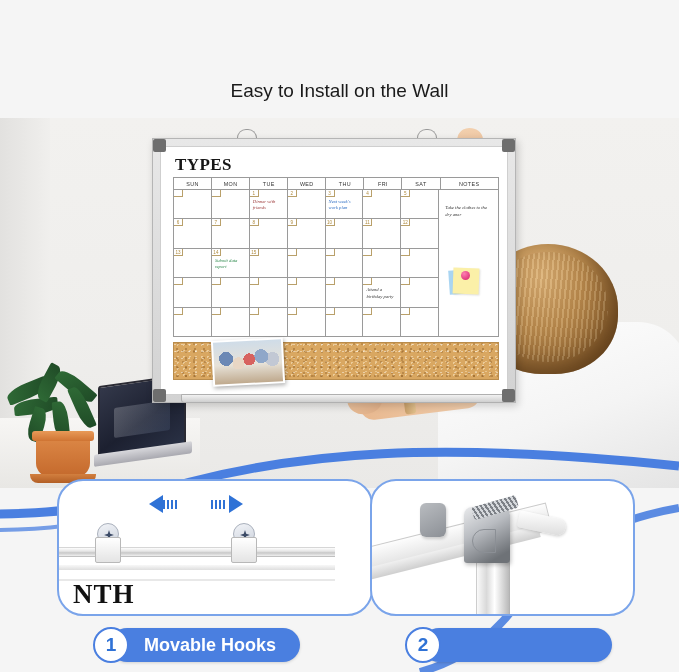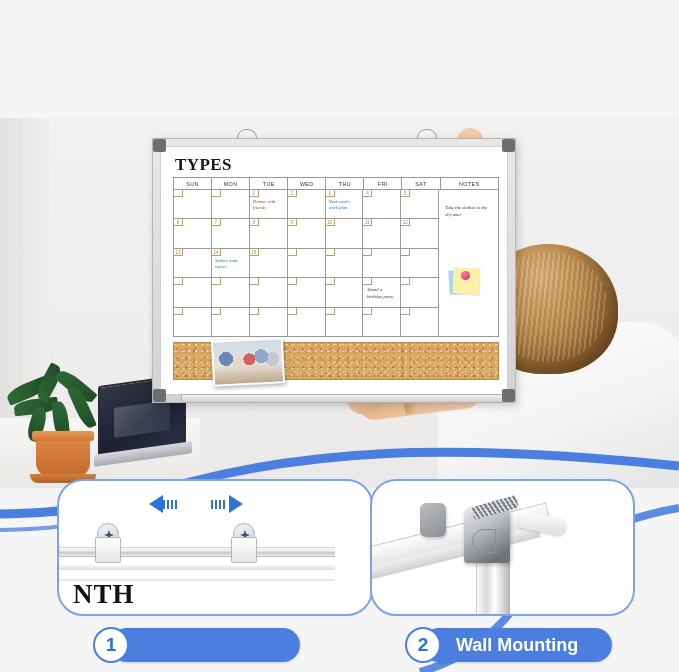--- a/index.html
+++ b/index.html
@@ -346,20 +346,21 @@
   }
   .label .ltext {
     margin-left:34px; color:#ffffff; font-size:18px; font-weight:bold; white-space:nowrap;
   }
 </style>
 </head>
 <body>
 
 <div id="root">
 
+  <div class="subtitle">Easy to Install on the Wall</div>
 
   <div class="scene">
     <div class="wall-left"></div>
     <div class="desk"></div>
 
     <div class="plant">
       <div class="leaf l1"></div>
       <div class="leaf l2"></div>
       <div class="leaf l3"></div>
       <div class="leaf l4"></div>
@@ -583,19 +584,19 @@
     <div class="board-edge2"></div>
     <div class="anchor"></div>
     <div class="post"></div>
     <div class="bracket"></div>
     <div class="screw"></div>
     <div class="plug"></div>
   </div>
 
   <div class="label label1">
     <div class="num">1</div>
+    <div class="ltext">Movable  Hooks</div>
   </div>
   <div class="label label2">
     <div class="num">2</div>
-    <div class="ltext">Wall Mounting</div>
   </div>
 
 </div>
 
 </body></html>

